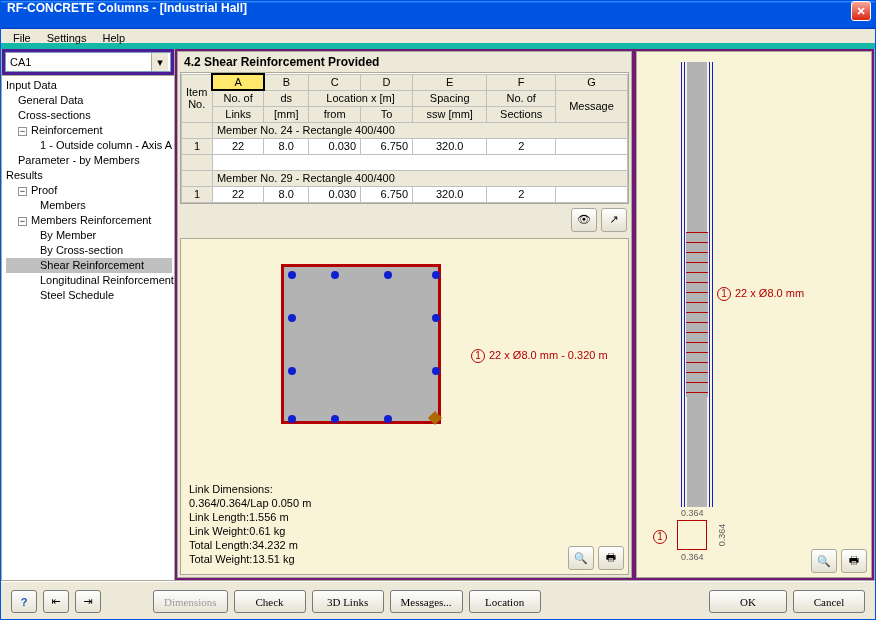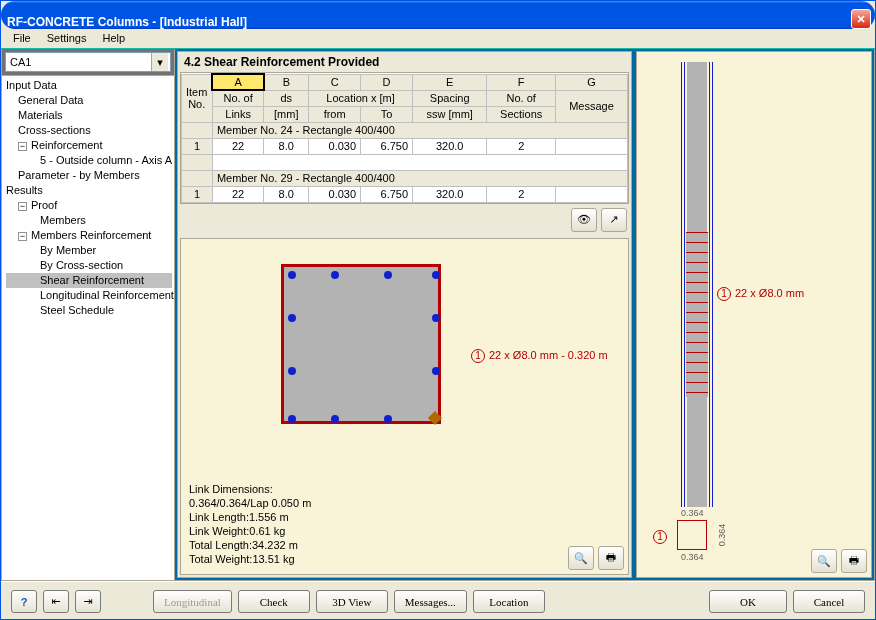--- a/index.html
+++ b/index.html
@@ -12,59 +12,58 @@
     width: 876px;
     height: 620px;
     overflow: hidden;
     border: 1px solid #0054e3;
   }
   
   .titlebar {
     height: 28px;
     background: linear-gradient(to bottom, #3a95ff 0%, #0054e3 8%, #0054e3 92%, #003bbb 100%);
     display: flex;
-    align-items: flex-end;
+    align-items: flex-start;
     padding: 0 4px 0 6px;
     color: #fff;
-    border-radius: 14px;
   }
   .titlebar .title { font-weight: bold; font-size: 12px; flex: 1; }
   .titlebar .close-btn {
     width: 20px; height: 20px;
     background: linear-gradient(#f5a89a, #d9270f);
     border: 1px solid #fff;
     border-radius: 3px;
     color:#fff; font-weight:bold;
     display:flex; align-items:center; justify-content:center;
     cursor:pointer;
   }
   
   .menubar {
     height: 20px;
     background:#ece9d8;
-    border-bottom:1px solid #14b8a6;
+    border-bottom:6px solid #14b8a6;
     display:flex;
     padding:0 4px;
   }
   .menubar .item { padding:3px 8px; cursor:default; }
   
   .main {
     height: calc(620px - 28px - 20px - 40px);
     display:flex;
     border:1px solid #aca899;
     border-top:none;
   }
   .sidebar {
     width: 173px;
     border-right:1px solid #aca899;
     background:#fff;
     display:flex;
     flex-direction:column;
   }
-  .combo-wrap { padding:3px; background:#737373; border-bottom:1px solid #aca899; }
+  .combo-wrap { padding:3px; background:#4c1d95; border-bottom:1px solid #aca899; }
   .combo {
     width:100%; height:20px;
     border:1px solid #7f9db9;
     background:#fff;
     padding:0 18px 0 4px;
     position:relative;
     line-height:18px;
   }
   .combo::after{
     content:"▾"; position:absolute; right:2px; top:0;
@@ -79,21 +78,21 @@
   .tree .n2 { padding-left:34px; }
   .tree .exp { display:inline-block; width:9px; height:9px; border:1px solid #919191;
                text-align:center; line-height:7px; font-size:9px; margin-right:4px; background:#fff;}
   .tree .sel { background:#c0c0c0; }
   
   .content {
     flex:1;
     display:flex;
     gap:4px;
     padding:2px;
-    background:#0369a1;
+    background:#701a75;
   }
   .center-col {
     flex:1;
     display:flex;
     flex-direction:column;
     border:1px solid #aca899;
     background:#ece9d8;
   }
   .panel-title {
     font-weight:bold;
@@ -239,24 +238,23 @@
 
   <div class="sidebar">
     <div class="combo-wrap">
       <div class="combo">
         <span>CA1</span>
       </div>
     </div>
     <div class="tree">
       <div class="n0">Input Data</div>
       <div class="n1">General Data</div>
-      <div class="n1">Materials</div>
       <div class="n1">Cross-sections</div>
       <div class="n1"><span class="exp">−</span><span>Reinforcement</span></div>
-      <div class="n2">5 - Outside column - Axis A</div>
+      <div class="n2">1 - Outside column - Axis A</div>
       <div class="n1">Parameter - by Members</div>
       <div class="n0">Results</div>
       <div class="n1"><span class="exp">−</span><span>Proof</span></div>
       <div class="n2">Members</div>
       <div class="n1"><span class="exp">−</span><span>Members Reinforcement</span></div>
       <div class="n2">By Member</div>
       <div class="n2">By Cross-section</div>
       <div class="n2 sel">Shear Reinforcement</div>
       <div class="n2">Longitudinal Reinforcement</div>
       <div class="n2">Steel Schedule</div>
@@ -414,21 +412,21 @@
   <div class="small-icon-btn">
       <span style="color:#1559b3;font-weight:bold">?</span>
     </div>
   <div class="small-icon-btn">
       <span>⇤</span>
     </div>
   <div class="small-icon-btn">
       <span>⇥</span>
     </div>
   <div style="width:40px"></div>
-  <button class="std" disabled="">Longitudinal</button>
+  <button class="std" disabled="">Dimensions</button>
   <button class="std">Check</button>
-  <button class="std">3D View</button>
+  <button class="std">3D Links</button>
   <button class="std">Messages...</button>
   <button class="std">Location</button>
   <div class="spacer"></div>
   <button class="std" style="min-width:78px">OK</button>
   <button class="std">Cancel</button>
 </div>
 
 </body></html>

